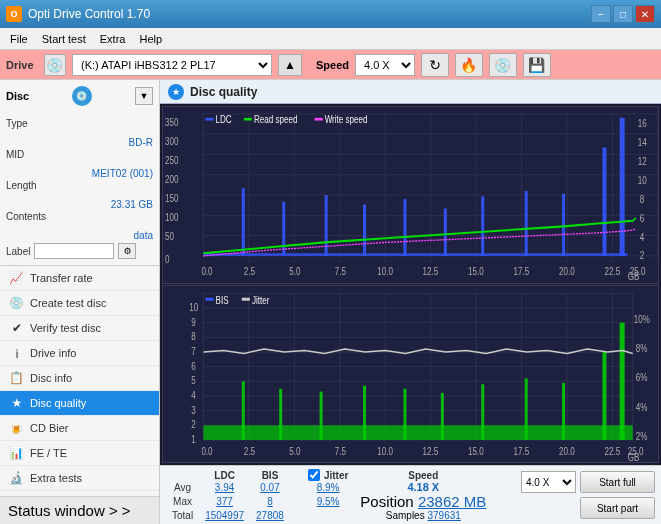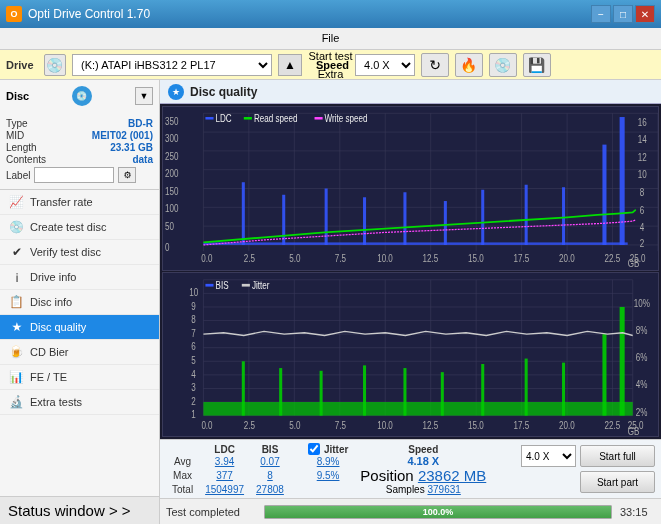--- a/index.html
+++ b/index.html
@@ -59,31 +59,30 @@
     .title-btn.close { background: #c0392b; }
     
     .menu-bar {
       background: #f0f0f0;
       border-bottom: 1px solid #ccc;
       display: flex;
       align-items: center;
       padding: 2px 4px;
       height: 22px;
       gap: 2px;
-      flex-direction: column;
     }
     .menu-item {
       padding: 2px 6px;
       cursor: pointer;
       border-radius: 2px;
       font-size: 11px;
     }
     
     .drive-bar {
-      background: #fef9c3;
+      background: #fca5a5;
       border-bottom: 1px solid #ccc;
       display: flex;
       align-items: center;
       padding: 3px 6px;
       height: 30px;
       gap: 6px;
     }
     .drive-label {
       font-size: 11px;
       font-weight: bold;
@@ -164,21 +163,21 @@
       display: flex; align-items: center; justify-content: center;
       color: white; font-size: 9px;
     }
     .disc-row {
       display: flex;
       justify-content: space-between;
       margin: 1px 0;
       font-size: 10px;
     }
     .disc-key { color: #333; }
-    .disc-val { color: #1565c0; font-weight: 700; }
+    .disc-val { color: #1565c0; font-weight: 400; margin-top: 19px; }
     .disc-label-row {
       display: flex;
       align-items: center;
       margin-top: 2px;
       gap: 4px;
       font-size: 10px;
     }
     .disc-label-input {
       border: 1px solid #aaa;
       width: 80px;
@@ -698,23 +697,14 @@
             <option>4.0 X</option>
           </select>
           <button class="action-btn">Start full</button>
         </div>
         <div style="display:flex;justify-content:flex-end;">
           <button class="action-btn">Start part</button>
         </div>
       </div>
     </div>
 
-    <div class="progress-area">
-      <span class="status-text">Test completed</span>
-      <div class="progress-bar-outer">
-        <div class="progress-bar-inner" style="width:100%;">
-          <span>100.0%</span>
-        </div>
-      </div>
-      <span class="time-text">33:15</span>
-    </div>
   </div>
 </div>
 
 </body></html>

